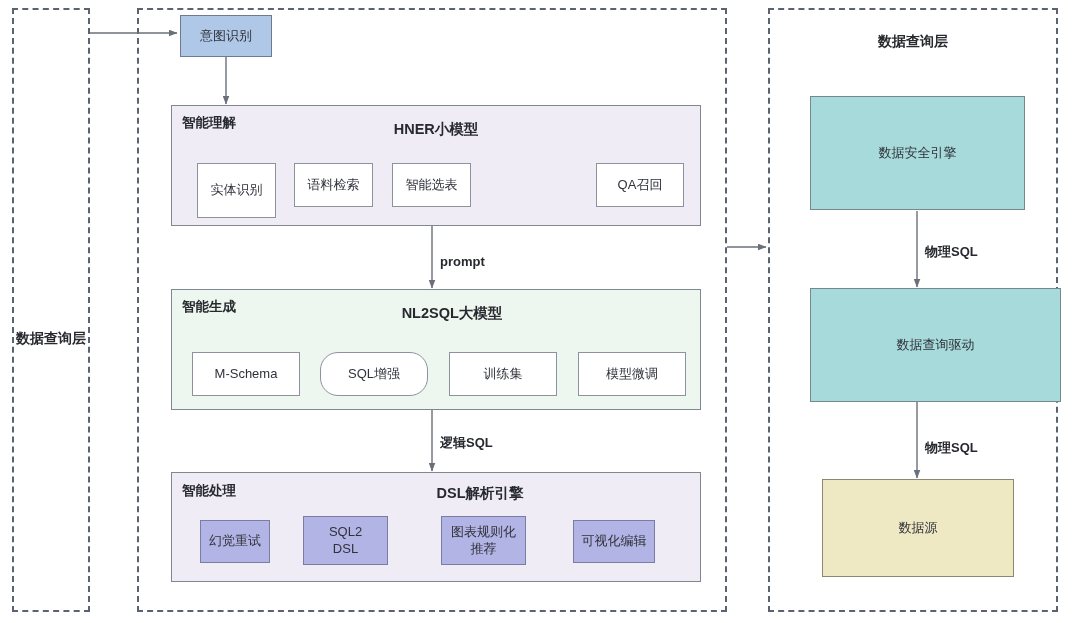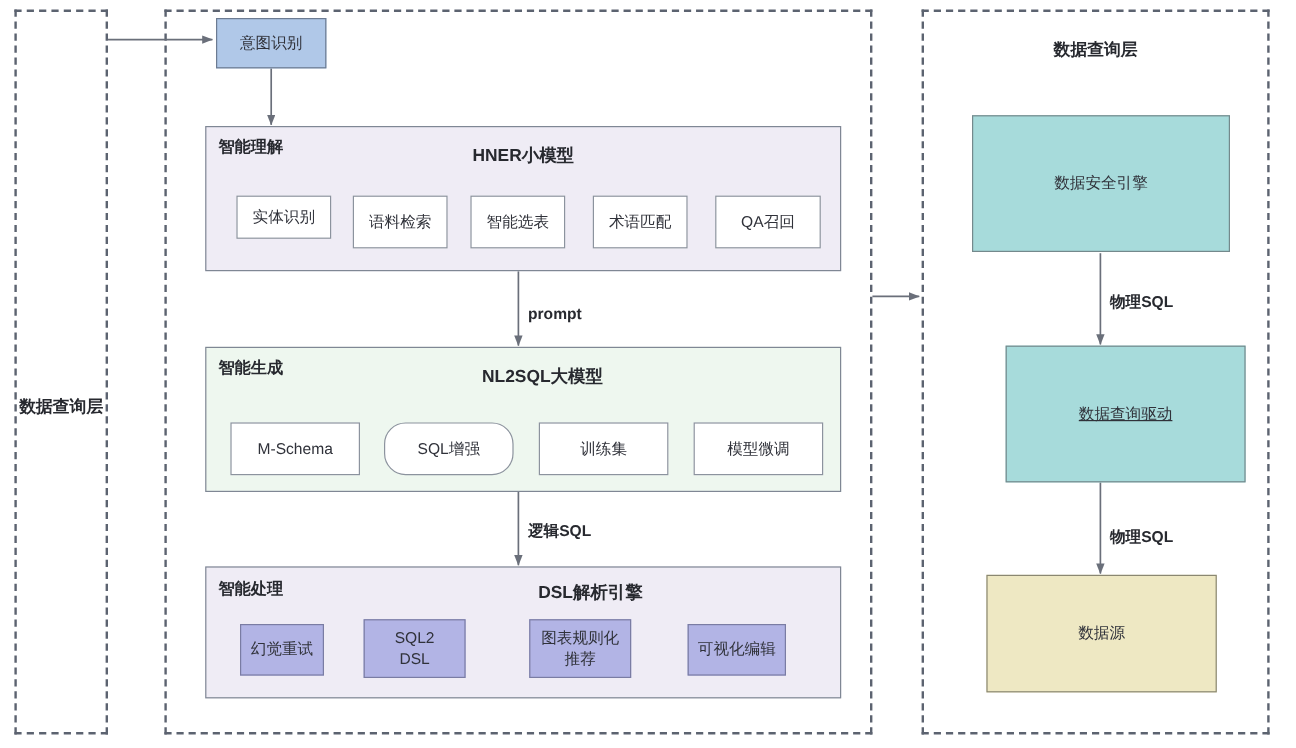--- a/index.html
+++ b/index.html
@@ -144,53 +144,52 @@
 
     <line x1="525" y1="541" x2="572" y2="541" stroke="#4a4f59" stroke-width="1.3" marker-end="url(#arrowhead)"></line>
   </svg>
 
   <div class="node blue" style="left:180px; top:15px; width:92px; height:42px;">意图识别</div>
 
   <div class="panel lavender" style="left:171px; top:105px; width:530px; height:121px;"></div>
   <div class="panel-corner-title" style="left:182px; top:114px;">智能理解</div>
   <div class="panel-center-title" style="left:171px; top:120px; width:530px;">HNER小模型</div>
 
-  <div class="node plain" style="left:197px; top:163px; width:79px; height:36px;text-align:right;">实体识别</div>
+  <div class="node plain" style="left:197px; top:163px; width:79px; height:55px;text-align:right;">实体识别</div>
   <div class="node plain" style="left:294px; top:163px; width:79px; height:44px;">语料检索</div>
   <div class="node plain" style="left:392px; top:163px; width:79px; height:44px;">智能选表</div>
-  <div class="node plain" style="left:494px; top:163px; width:79px; height:44px;">术语匹配</div>
   <div class="node plain" style="left:596px; top:163px; width:88px; height:44px;">QA召回</div>
 
   <div class="free-label" style="left:440px; top:254px;">prompt</div>
 
   <div class="panel green" style="left:171px; top:289px; width:530px; height:121px;"></div>
   <div class="panel-corner-title" style="left:182px; top:298px;text-align:right;">智能生成</div>
   <div class="panel-center-title" style="left:171px; top:304px; width:530px;padding-left:16px;">NL2SQL大模型</div>
 
   <div class="node plain" style="left:192px; top:352px; width:108px; height:44px;">M-Schema</div>
   <div class="node plain" style="left:320px; top:352px; width:108px; height:44px;border-radius:18px;">SQL增强</div>
   <div class="node plain" style="left:449px; top:352px; width:108px; height:44px;">训练集</div>
   <div class="node plain" style="left:578px; top:352px; width:108px; height:44px;text-align:center;">模型微调</div>
 
   <div class="free-label" style="left:440px; top:434px;">逻辑SQL</div>
 
   <div class="panel lavender" style="left:171px; top:472px; width:530px; height:110px;"></div>
   <div class="panel-corner-title" style="left:182px; top:482px;">智能处理</div>
-  <div class="panel-center-title" style="left:171px; top:484px; width:618px;padding-left:12px;">DSL解析引擎</div>
+  <div class="panel-center-title" style="left:171px; top:484px; width:618px;">DSL解析引擎</div>
 
   <div class="node purple" style="left:200px; top:520px; width:70px; height:43px;">幻觉重试</div>
   <div class="node purple" style="left:303px; top:516px; width:85px; height:49px;">SQL2
 DSL</div>
   <div class="node purple" style="left:441px; top:516px; width:85px; height:49px;">图表规则化
 推荐</div>
   <div class="node purple" style="left:573px; top:520px; width:82px; height:43px;">可视化编辑</div>
 
   <div class="node teal" style="left:810px; top:96px; width:215px; height:114px;">数据安全引擎</div>
 
   <div class="free-label" style="left:925px; top:243px;">物理SQL</div>
 
-  <div class="node teal" style="left:838px; top:288px; width:200px; height:114px;text-decoration:underline;">数据查询驱动</div>
+  <div class="node teal" style="left:810px; top:288px; width:251px; height:114px;">数据查询驱动</div>
 
   <div class="free-label" style="left:925px; top:439px;">物理SQL</div>
 
   <div class="node yellow" style="left:822px; top:479px; width:192px; height:98px;">数据源</div>
 
 </div>
 
 </body></html>

